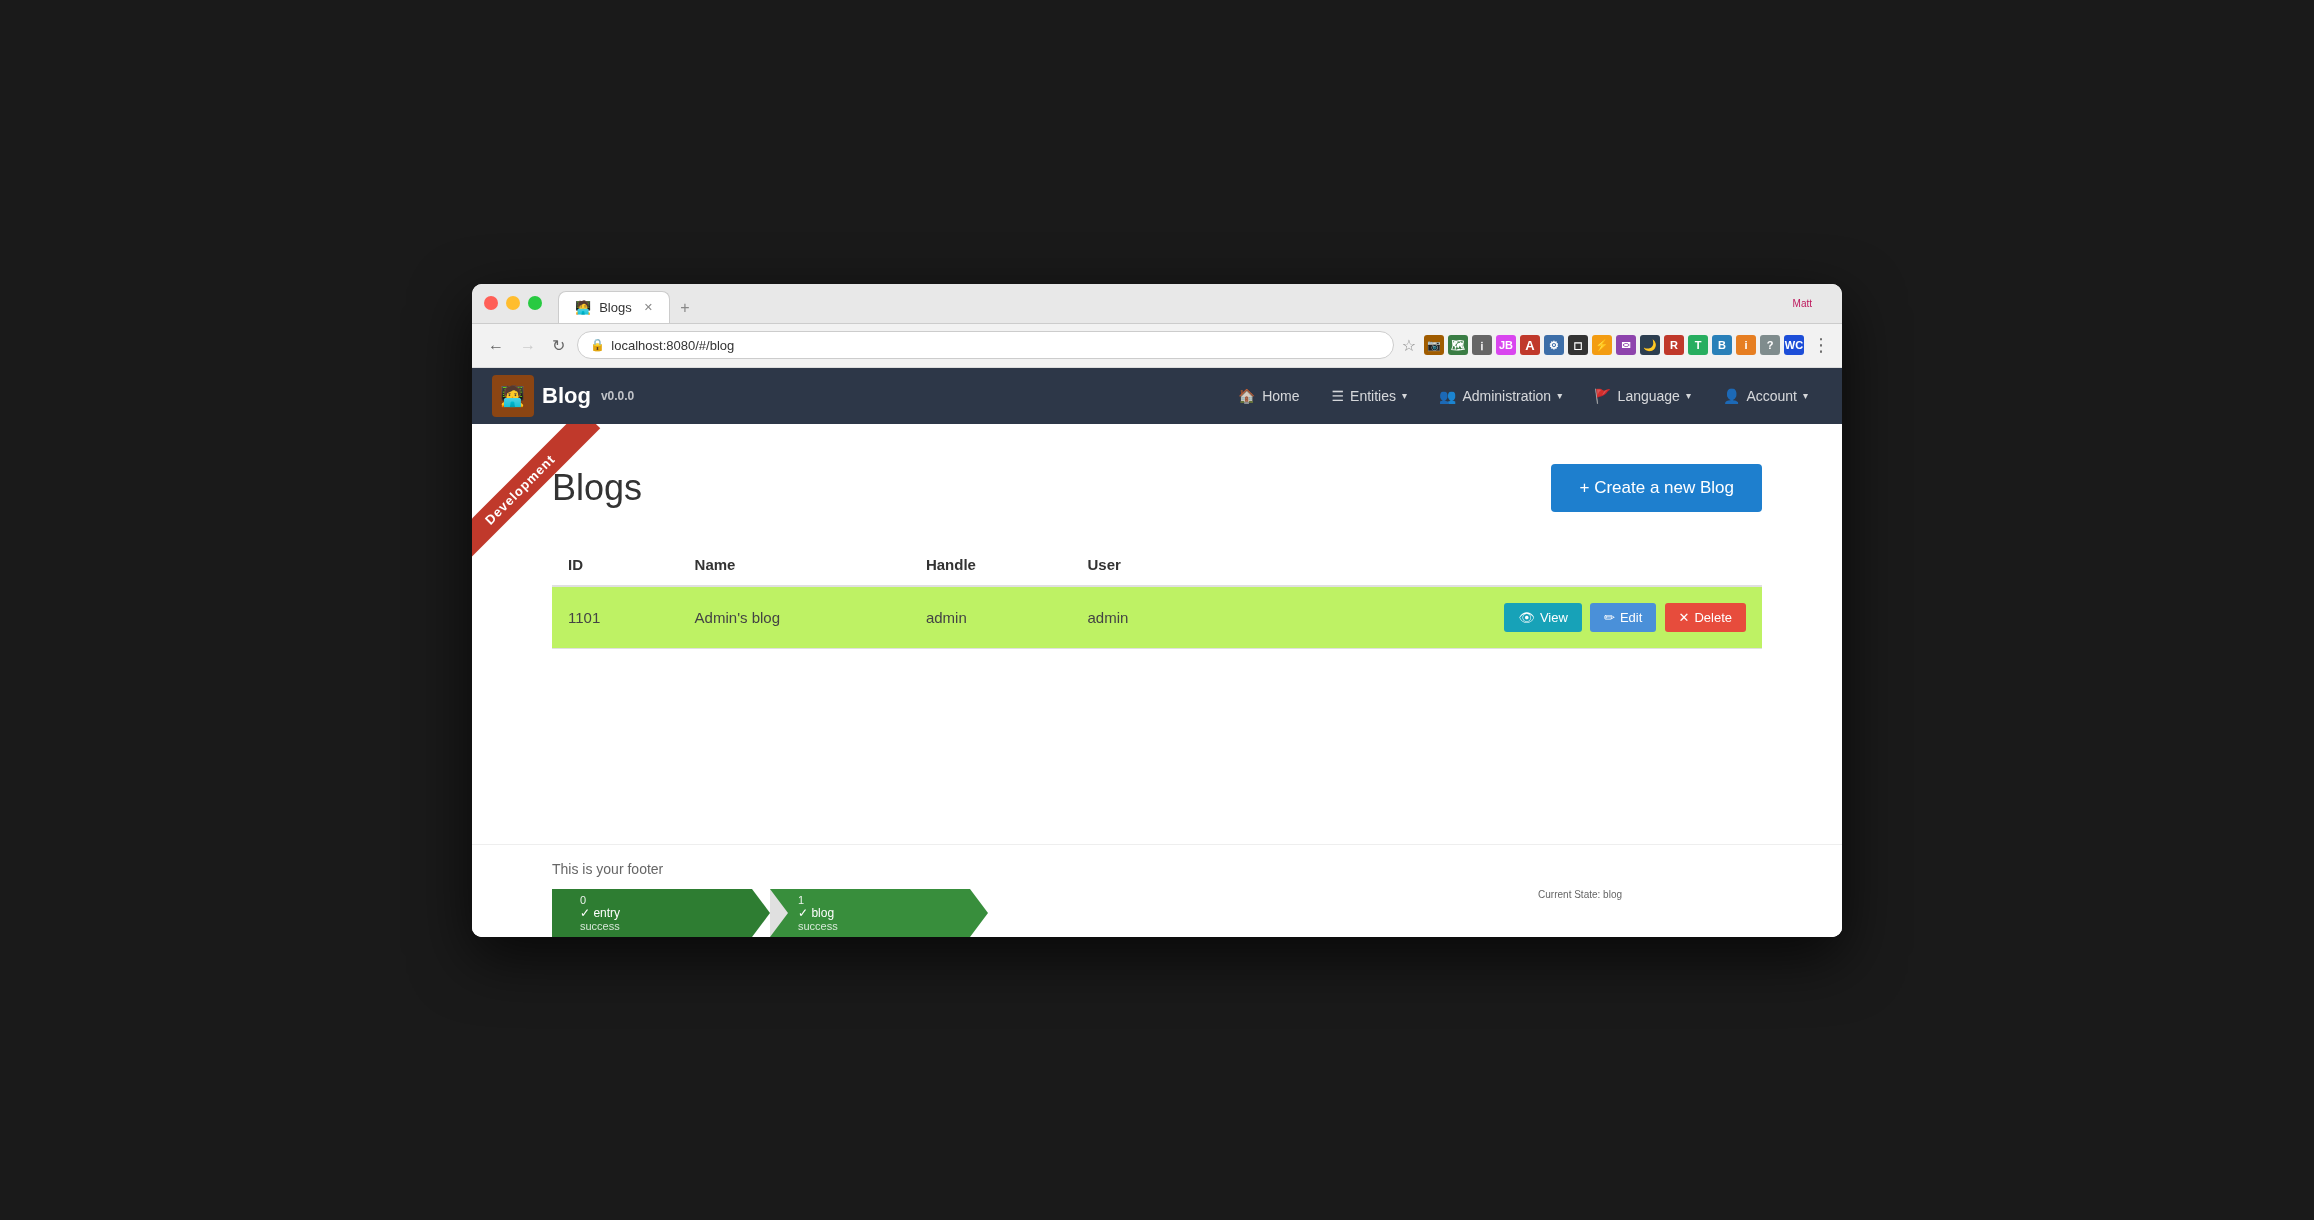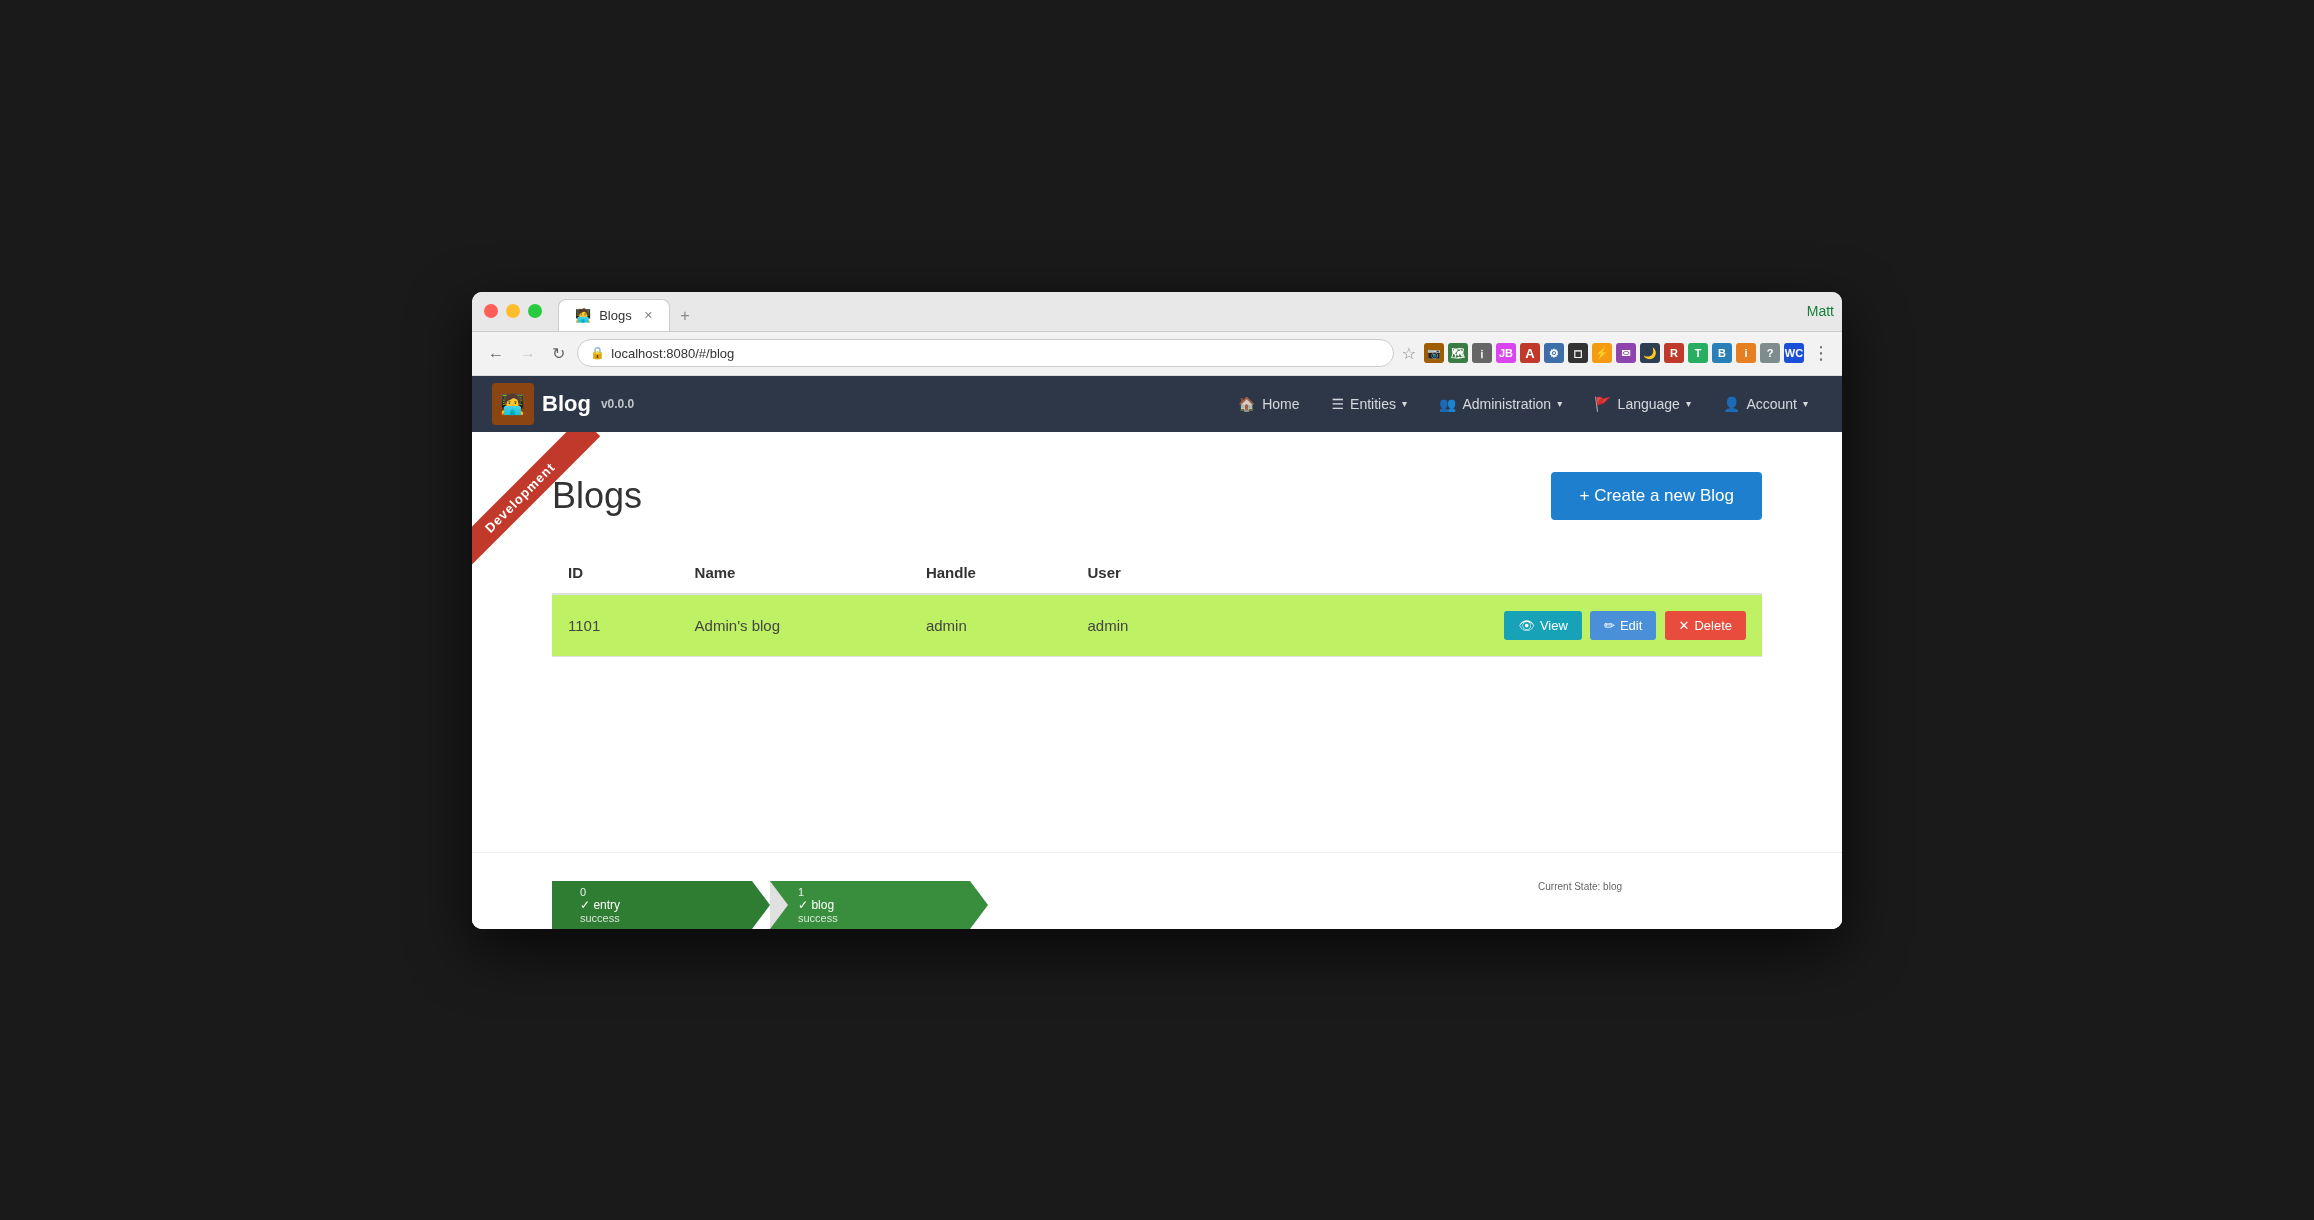--- a/index.html
+++ b/index.html
@@ -75,23 +75,23 @@
       height: 30px;
       display: flex;
       align-items: center;
       justify-content: center;
       color: #888;
       font-size: 16px;
       cursor: pointer;
     }
     .title-bar-user {
       position: absolute;
-      right: 8px;
-      font-size: 14px;
-      color: #15803d;
+      right: 30px;
+      font-size: 10px;
+      color: #be185d;
     }
 
     
     .address-bar {
       background: #f2f2f2;
       height: 44px;
       display: flex;
       align-items: center;
       padding: 0 12px;
       gap: 8px;
@@ -531,20 +531,21 @@
                   <span>✕</span>
                   <span>Delete</span>
                 </button>
               </td>
             </tr>
           </tbody>
         </table>
       </div>
 
       <div class="footer">
+        <p>This is your footer</p>
 
         <div class="state-bar" style="position:relative;">
           <div class="state-step entry">
             <div class="state-step-content">
               <span class="state-step-num">0</span>
               <span class="state-step-name">✓ <span>entry</span></span>
               <span class="state-step-status">success</span>
             </div>
           </div>
           <div style="width:18px;"></div>

